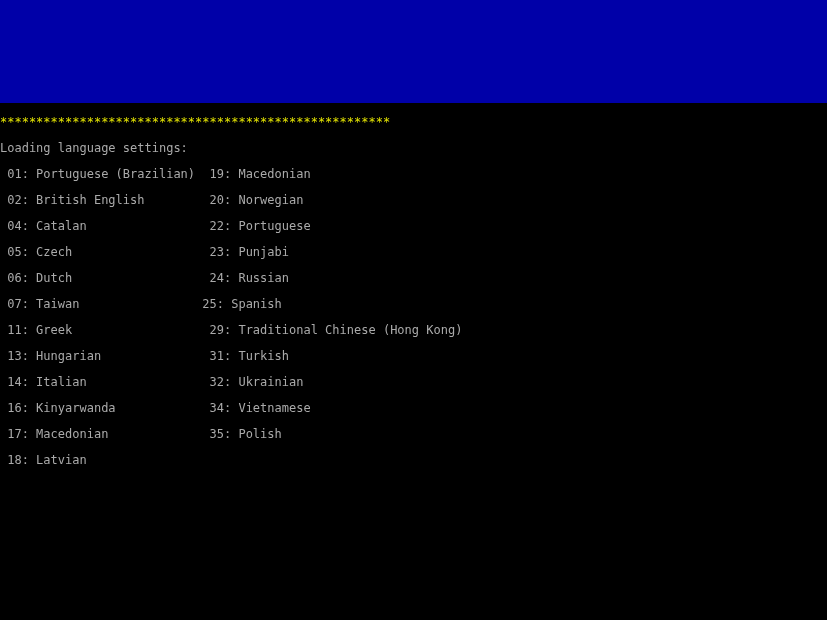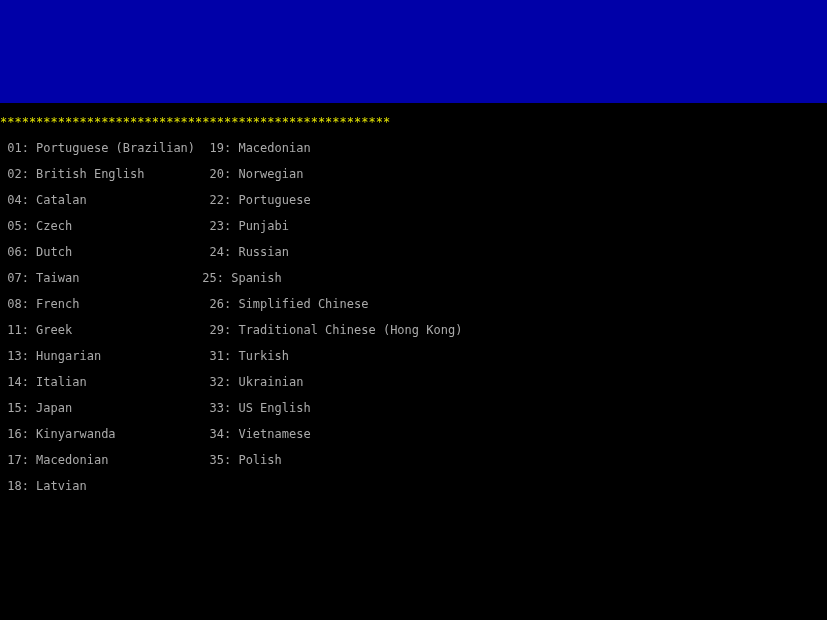--- a/index.html
+++ b/index.html
@@ -25,31 +25,30 @@
   .line { display: block; }
   .yellow { color: #e8e800; }
 </style>
 </head>
 <body>
 
 <div class="blue-band"></div>
 
 <div class="terminal">
 <span class="line yellow">******************************************************</span>
+<span class="line">Loading language settings:</span>
 <span class="line"> 01: Portuguese (Brazilian)  19: Macedonian</span>
 <span class="line"> 02: British English         20: Norwegian</span>
 <span class="line"> 04: Catalan                 22: Portuguese</span>
 <span class="line"> 05: Czech                   23: Punjabi</span>
 <span class="line"> 06: Dutch                   24: Russian</span>
 <span class="line"> 07: Taiwan                 25: Spanish</span>
-<span class="line"> 08: French                  26: Simplified Chinese</span>
 <span class="line"> 11: Greek                   29: Traditional Chinese (Hong Kong)</span>
 <span class="line"> 13: Hungarian               31: Turkish</span>
 <span class="line"> 14: Italian                 32: Ukrainian</span>
-<span class="line"> 15: Japan                   33: US English</span>
 <span class="line"> 16: Kinyarwanda             34: Vietnamese</span>
 <span class="line"> 17: Macedonian              35: Polish</span>
 <span class="line"> 18: Latvian</span>
 
 
 
 
 
 
 

